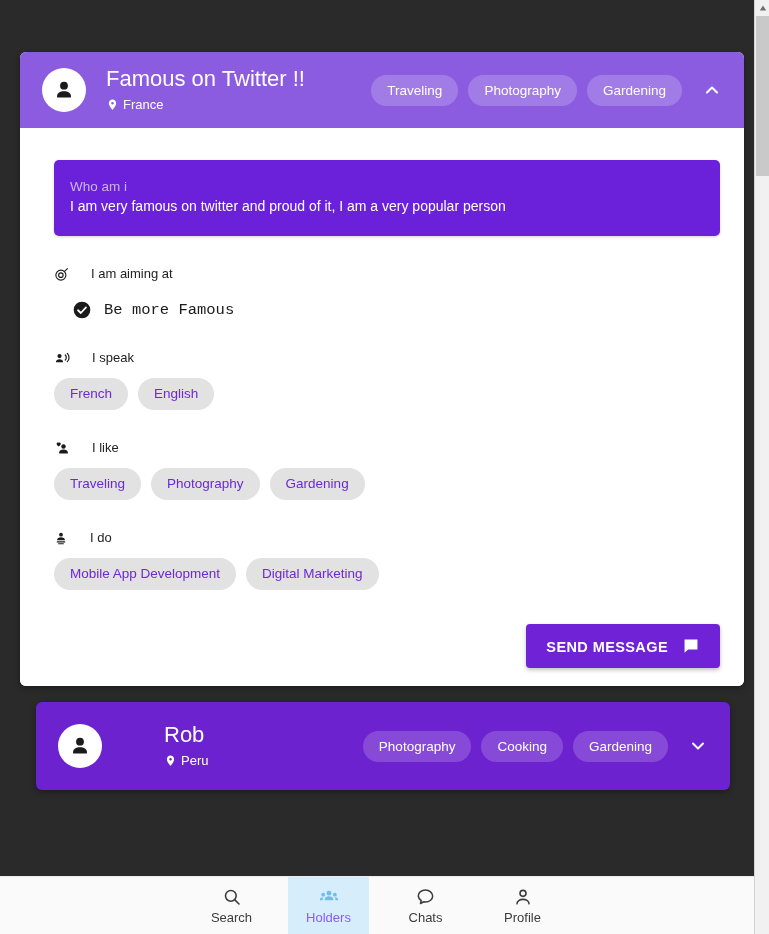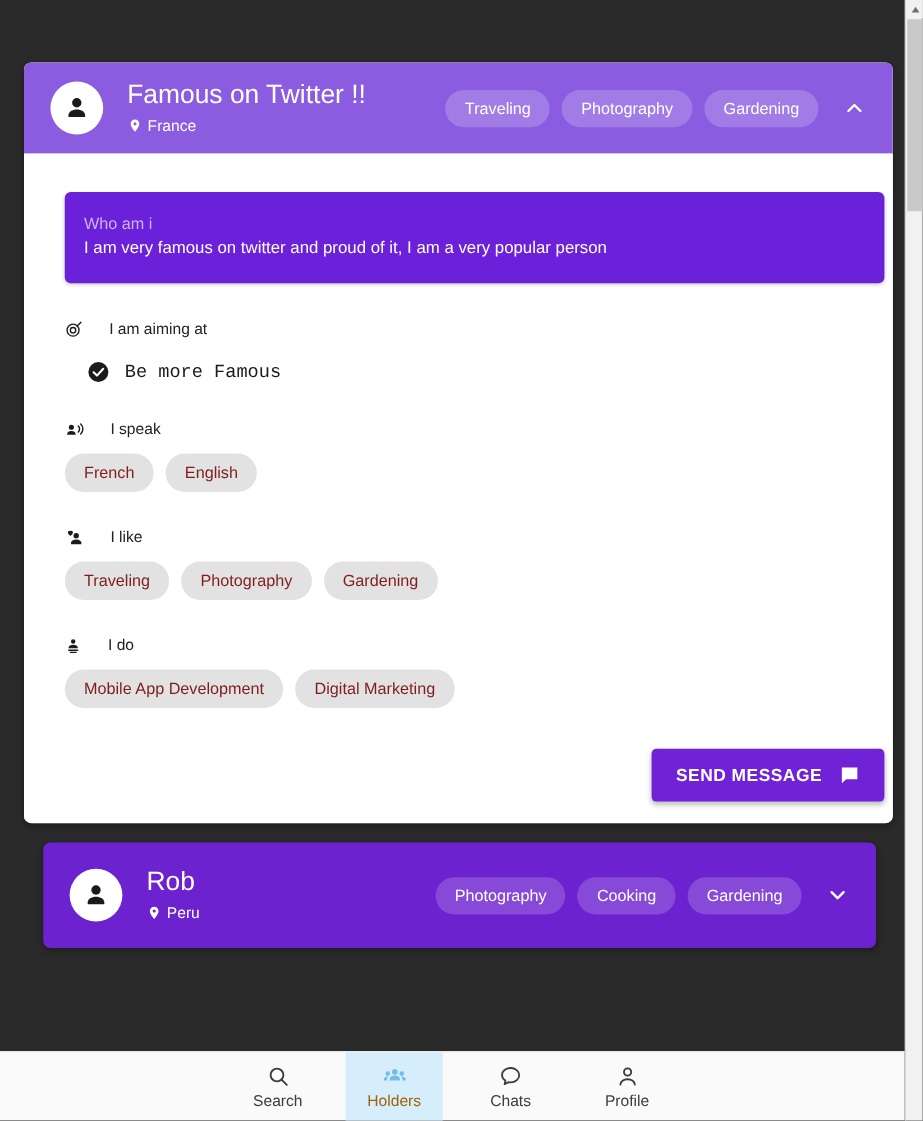--- a/index.html
+++ b/index.html
@@ -80,21 +80,21 @@
     white-space: nowrap;
   }
   .chev {
     width: 28px; height: 28px; margin-left: 6px;
     display: flex; align-items: center; justify-content: center;
     cursor: pointer;
   }
   .chev svg { display: block; }
 
   
-  .card-body { padding: 22px 7px 18px 34px; background: #fff; }
+  .card-body { padding: 22px 24px 18px 34px; background: #fff; }
 
   .bio-box {
     background: #6b21d9;
     border-radius: 5px;
     padding: 18px 16px 20px 16px;
     margin: 10px 0 0 0;
     box-shadow: 0 1px 3px rgba(0,0,0,.18);
   }
   .bio-label { color: #cbb4ef; font-size: 13.5px; line-height: 18px; }
   .bio-text  { color: #ffffff; font-size: 14px; line-height: 20px; }
@@ -109,21 +109,21 @@
   .goal-row {
     display: flex; align-items: center; gap: 12px;
     margin: 18px 0 0 18px;
     font-family: Liberation Mono, monospace;
   }
   .goal-row .goal-text { font-size: 15.5px; color: #1b1b1b; }
   .goal-row svg { display: block; }
 
   .chips { display: flex; flex-wrap: wrap; gap: 10px; margin-top: 12px; }
   .chip {
-    background: #e2e2e2; color: #7f1d1d;
+    background: #e2e2e2; color: #6d28d9;
     font-size: 13.5px; line-height: 18px;
     padding: 7px 16px; border-radius: 16px;
     white-space: nowrap;
   }
 
   .send-row { display: flex; justify-content: flex-end; margin-top: 34px; }
   .send-btn {
     background: #6f22d6; color: #fff;
     border: none; border-radius: 4px;
     font-family: "Liberation Sans", sans-serif;
@@ -137,40 +137,41 @@
 
   
   .collapsed-card {
     margin: 16px 24px 0 36px;
     background: #6d22d0;
     border-radius: 6px;
     display: flex; align-items: center;
     padding: 14px 18px 14px 22px;
     min-height: 88px;
     box-shadow: 0 2px 6px rgba(0,0,0,.35);
+    gap: 42px;
   }
   .collapsed-card .avatar { width: 44px; height: 44px; }
   .collapsed-card .htag { background: rgba(255,255,255,.18); }
 
   
   .bottom-nav {
     position: absolute; left: 0; bottom: 0; width: 754px; height: 58px;
     background: #fafafa;
     display: flex; align-items: stretch; justify-content: center;
     border-top: 1px solid #ececec;
     gap: 16px;
   }
   .nav-item {
     width: 81px; height: 58px;
     display: flex; flex-direction: column; align-items: center; justify-content: center;
     gap: 3px; cursor: pointer;
     color: #3c3c3c; font-size: 13px; line-height: 16px;
   }
   .nav-item svg { display: block; }
-  .nav-item.active { background: #d6eefc; color: #a16207; }
+  .nav-item.active { background: #d6eefc; color: #8b5cf6; }
   .nav-item.active svg { color: #72bdea; }
   .nav-label { white-space: nowrap; }
 </style>
 </head>
 <body>
 
 <div class="app">
 
   <div class="scroll-area">
 

